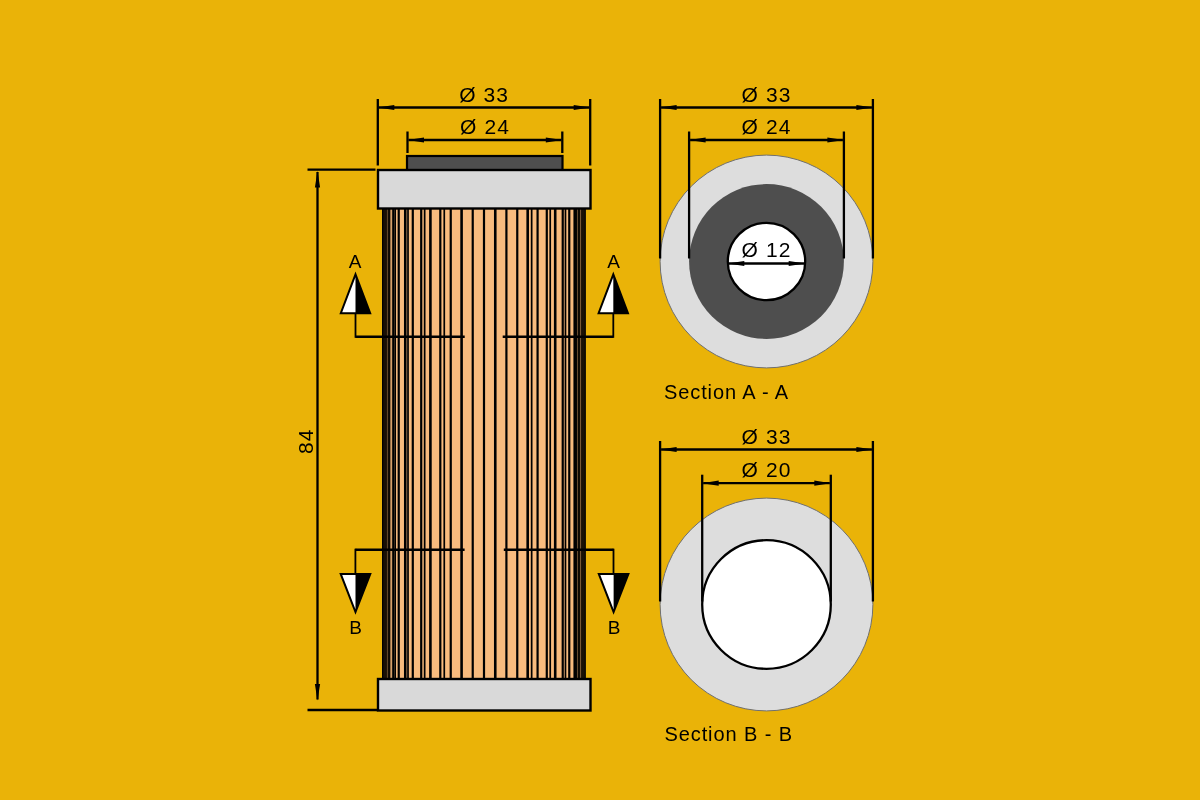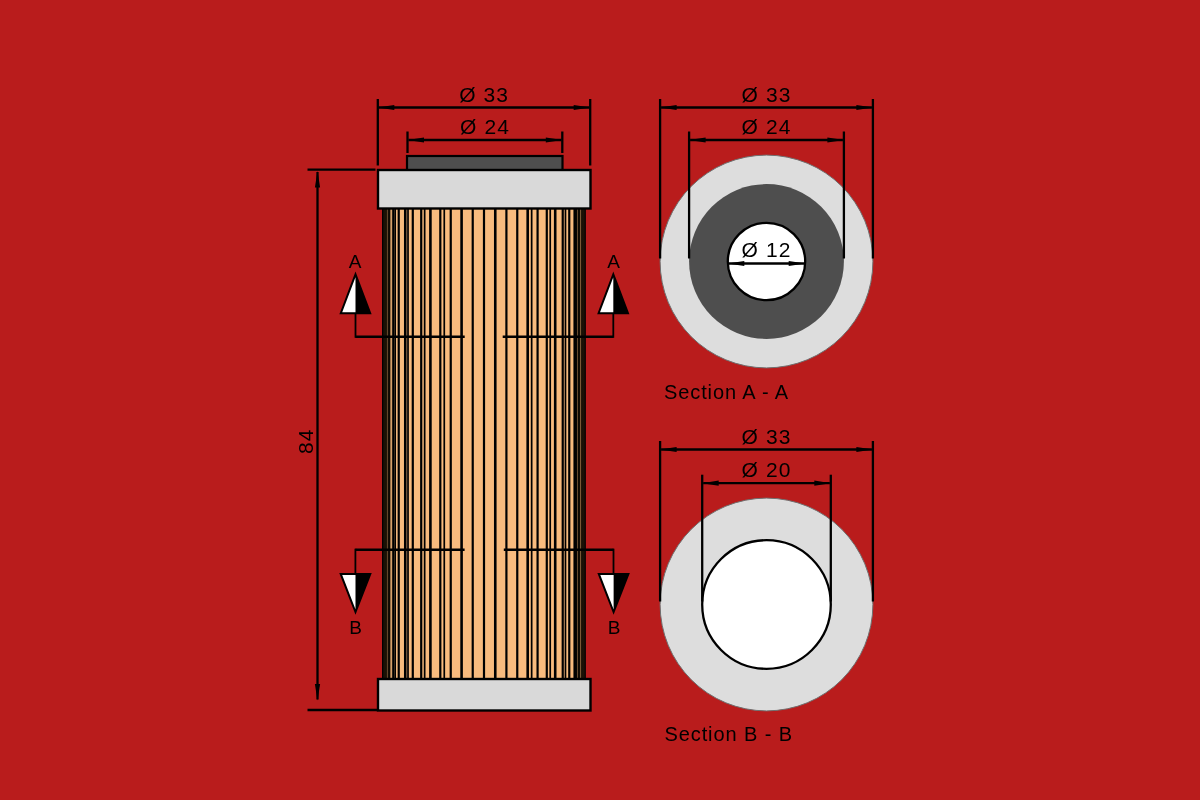--- a/index.html
+++ b/index.html
@@ -1,16 +1,16 @@
 <!DOCTYPE html>
 <html><head>
 <meta charset="utf-8">
 <style>
   html, body { margin: 0; padding: 0; background: #ffffff; }
-  .canvas { position: relative; width: 1200px; height: 800px; background: #b91c1c; overflow: hidden; }
+  .canvas { position: relative; width: 1200px; height: 800px; background: #eab308; overflow: hidden; }
   svg { display: block; }
   text { font-family: "Liberation Sans", sans-serif; fill: #000000; }
   .dim-text { font-size: 21px; letter-spacing: 1.1px; }
   .section-label { font-size: 20px; letter-spacing: 0.9px; }
   .cut-label { font-size: 19px; }
   .thin { stroke: #000; stroke-width: 1.8; }
   .dline { stroke: #000; stroke-width: 2.3; }
   .cutline { stroke: #000; stroke-width: 2.4; }
 </style>
 </head>

